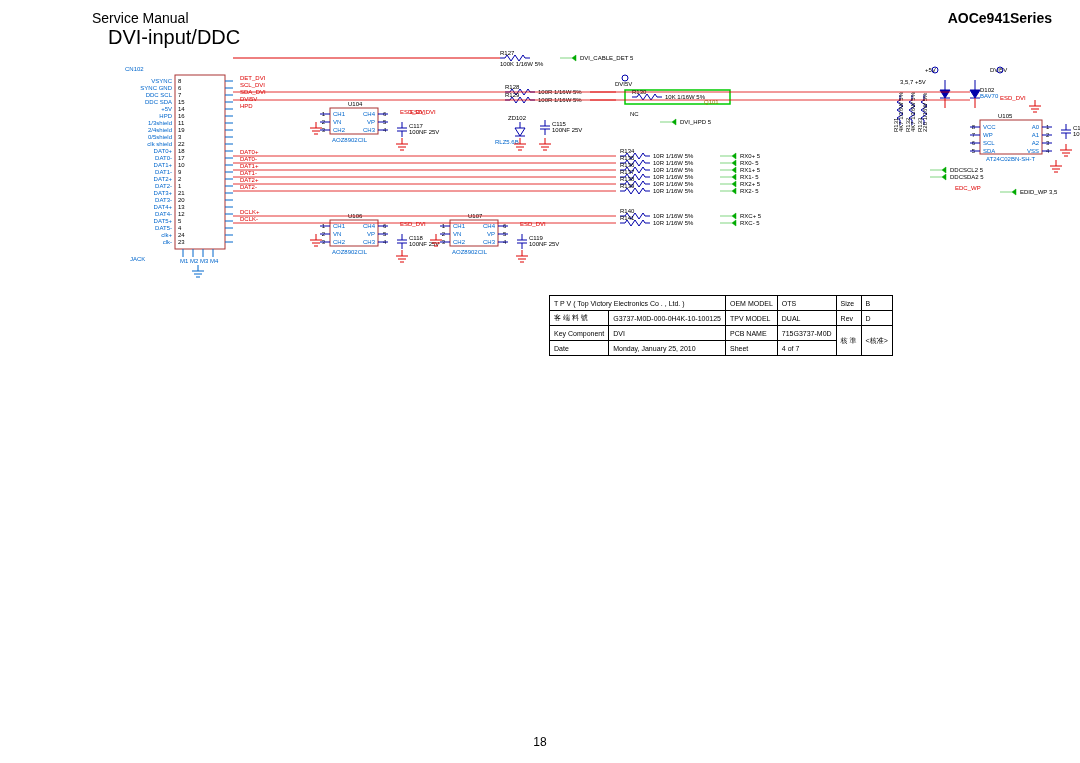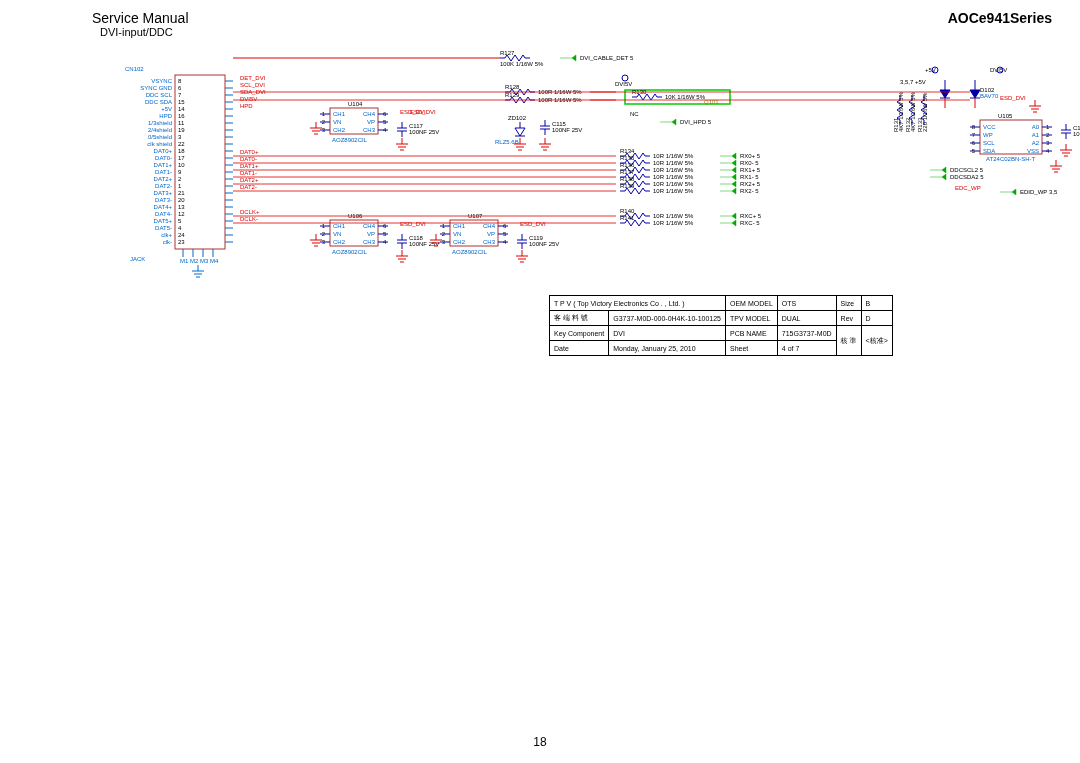--- a/index.html
+++ b/index.html
@@ -1,20 +1,20 @@
 <!DOCTYPE html>
 <html><head>
 <meta charset="utf-8">
 <style>
   html,body{margin:0;padding:0;width:1080px;height:763px;background:#fff;font-family:Arial,Helvetica,sans-serif;color:#000;overflow:hidden}
   .page{position:relative;width:1080px;height:763px}
   .hdr{position:absolute;top:10px;left:0;right:0;font-size:14px}
   .hdr .l{position:absolute;left:92px;font-weight:400}
   .hdr .r{position:absolute;right:28px;font-weight:700}
-  .hdr .t{position:absolute;left:100px;top:16px;font-size:11px}
+  .hdr .t{position:absolute;left:108px;top:16px;font-size:20px}
   .pgnum{position:absolute;bottom:14px;left:0;right:0;text-align:center;font-size:12px}
   svg{position:absolute;top:0;left:0}
   text{font-family:Arial,Helvetica,sans-serif;font-size:6px}
   .titleblk{position:absolute;top:295px;left:549px;font-size:7px;border-collapse:collapse;background:#fff}
   .titleblk td{border:1px solid #000;padding:1px 4px;height:12px;white-space:nowrap}
 </style>
 </head>
 <body>
 
 <div class="page">

